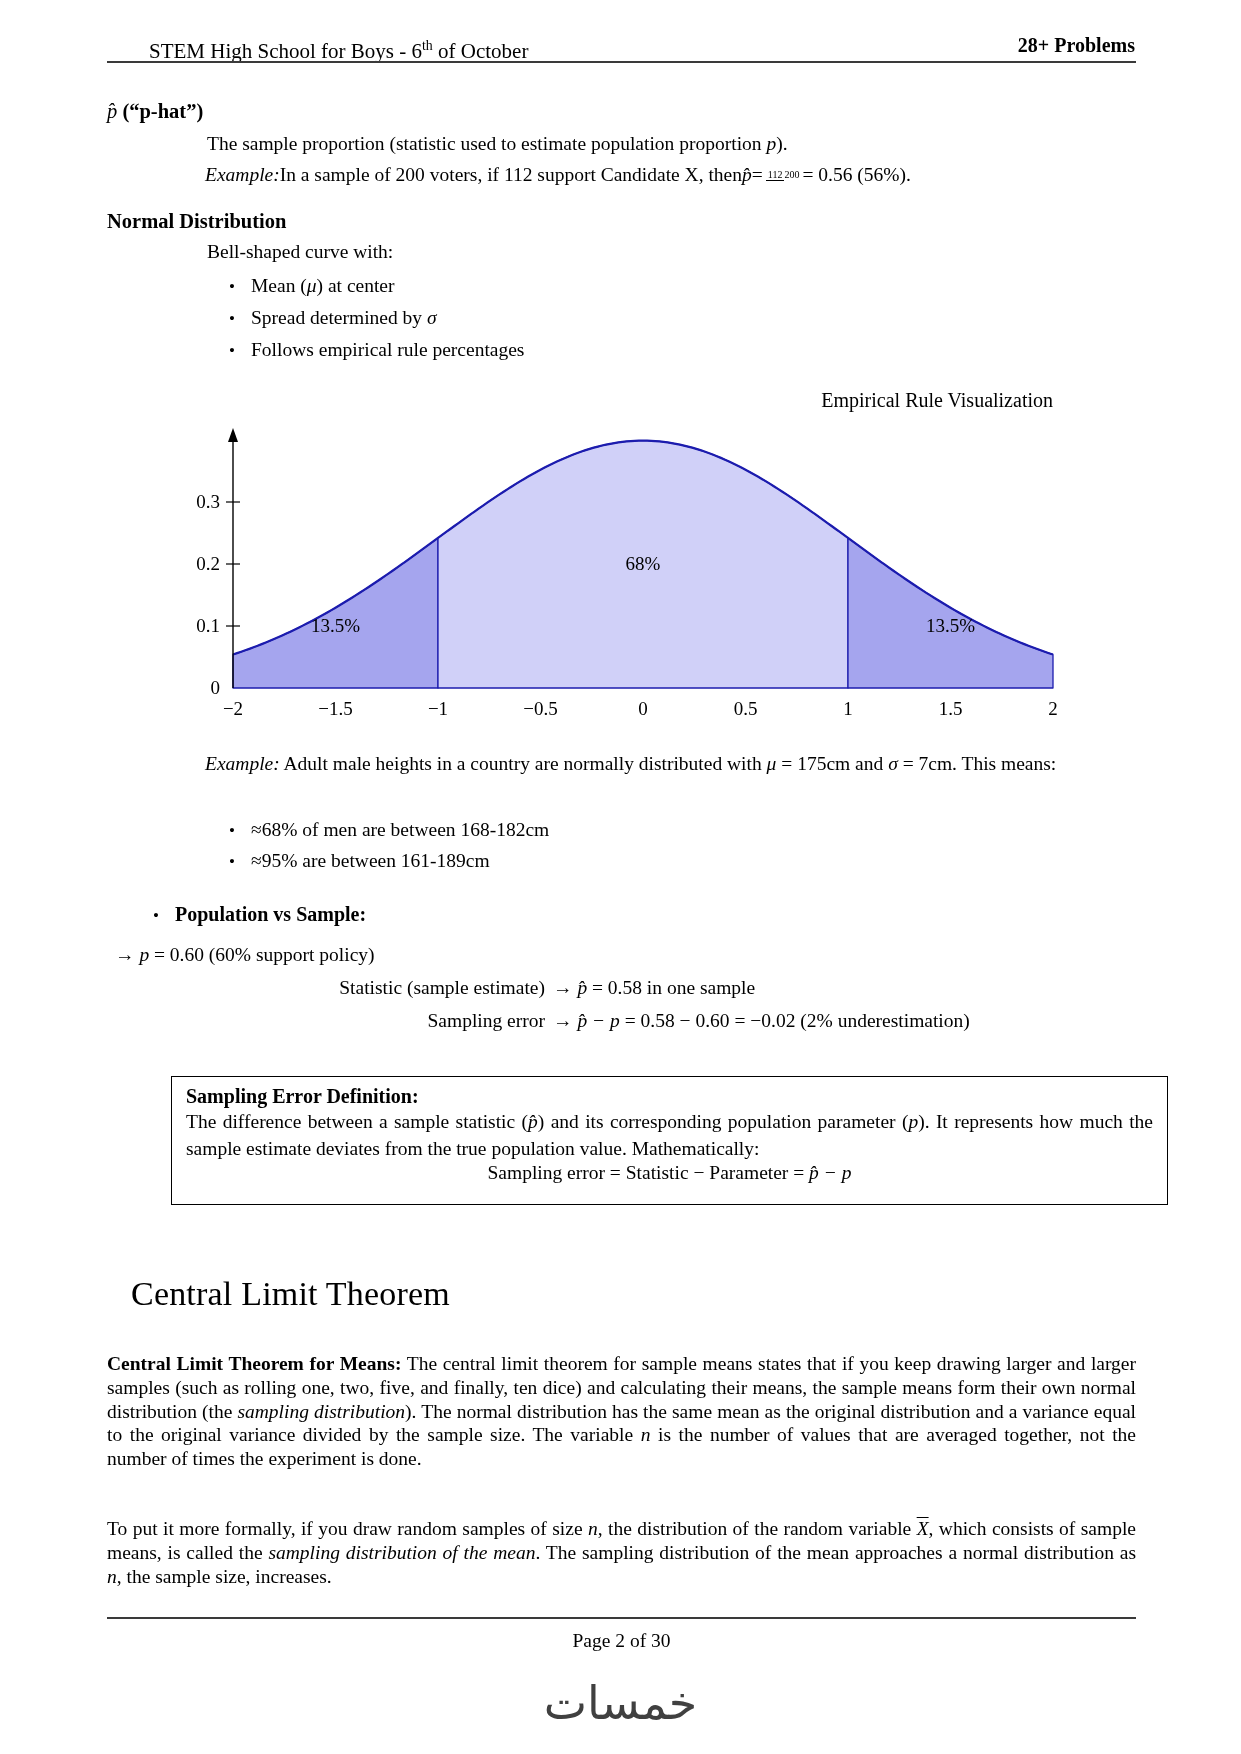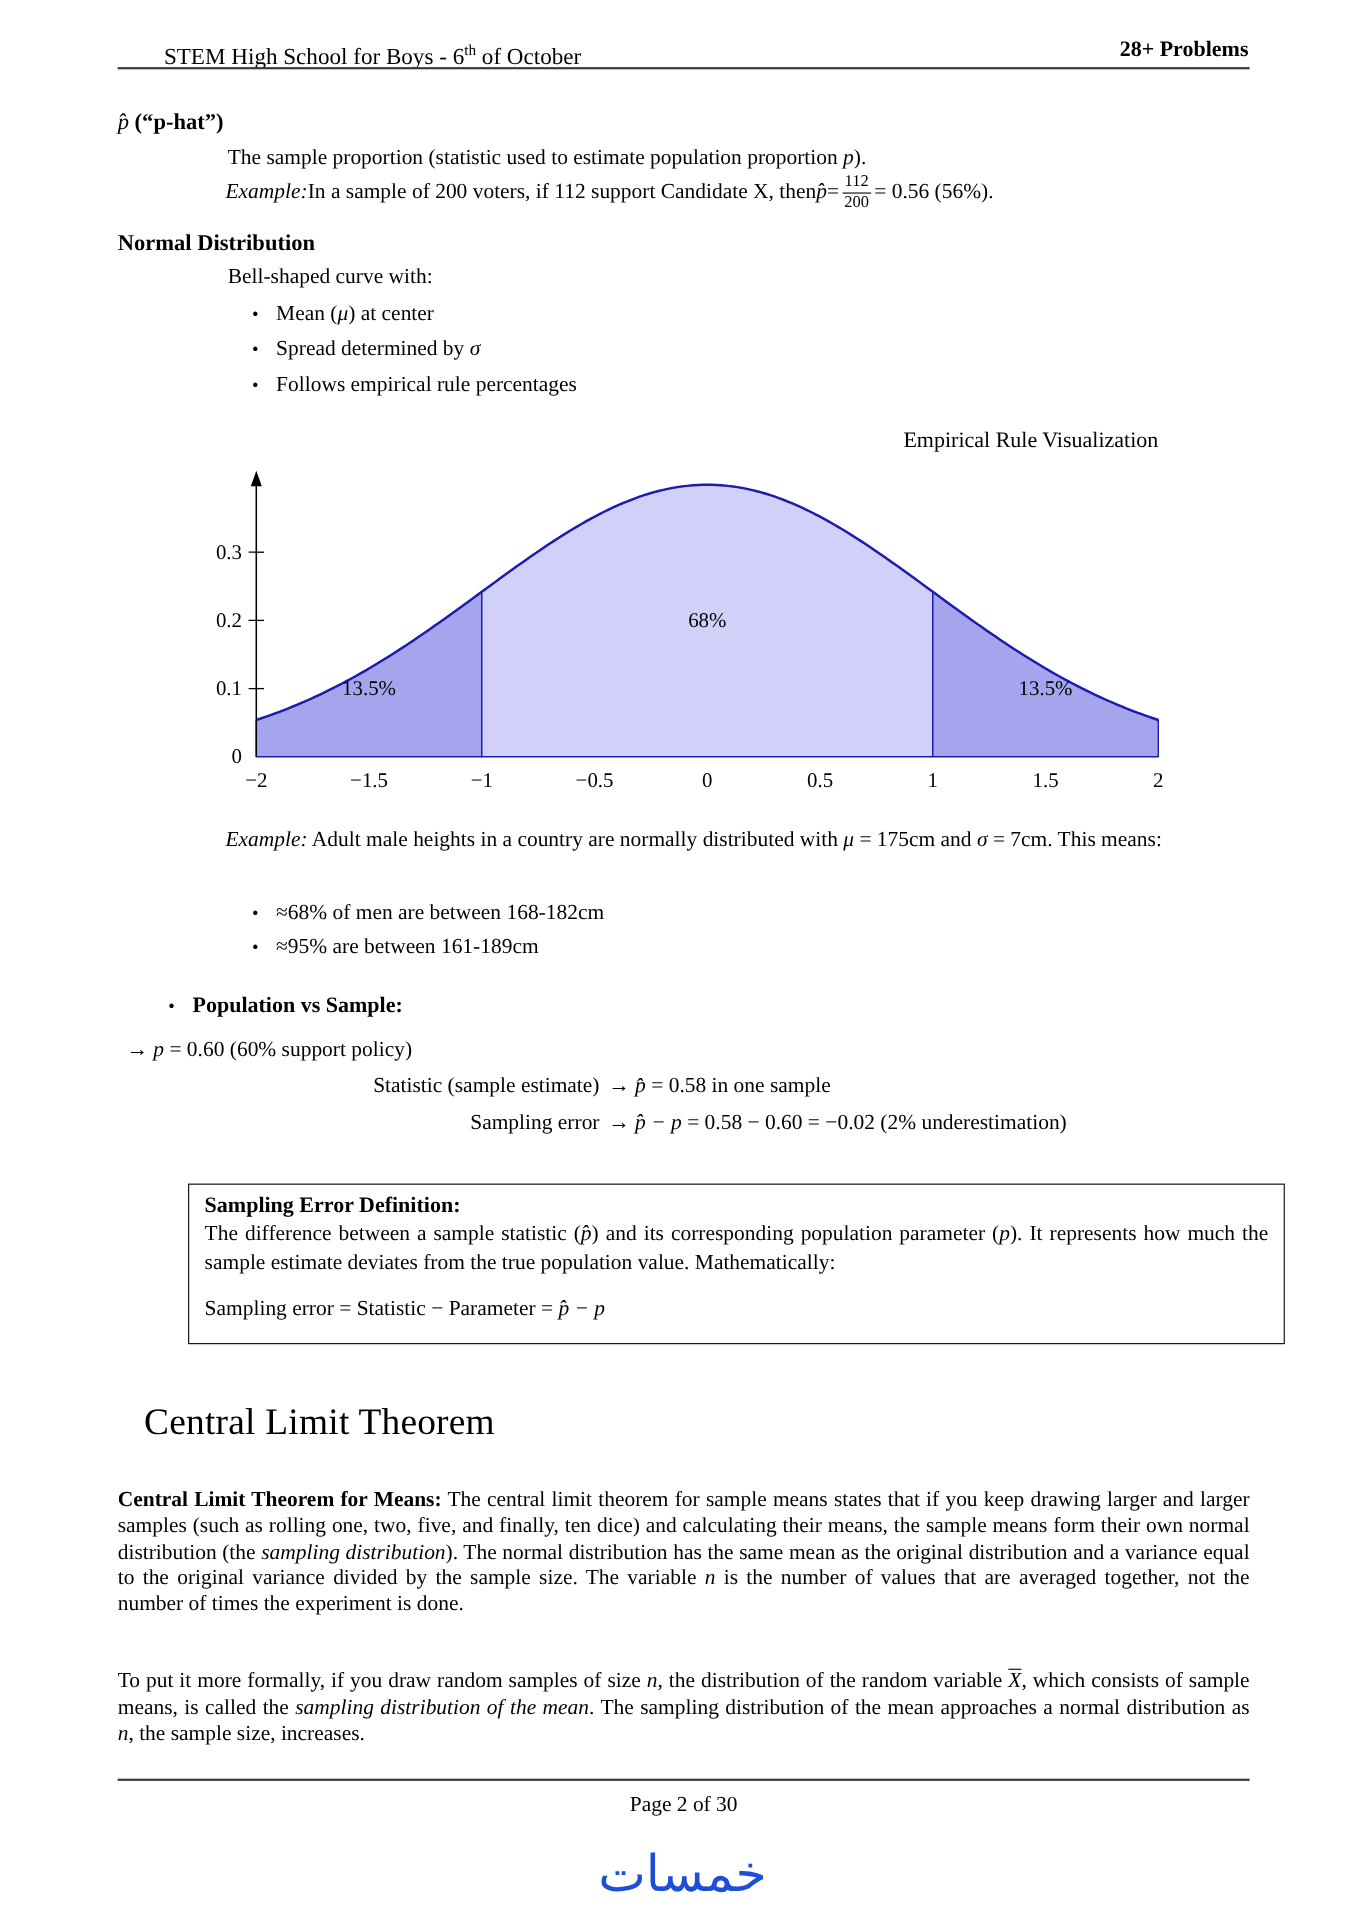--- a/index.html
+++ b/index.html
@@ -10,32 +10,32 @@
   .abs{position:absolute;}
   .body-text{font-size:19.5px;line-height:23.8px;}
   .just{text-align:justify;}
   .b{font-weight:bold;}
   .i{font-style:italic;}
   .mi{font-style:italic;}
   .nowrap{white-space:nowrap;}
   .rule{background:#3a3a3a;height:2px;}
   .thinrule{background:#3a3a3a;height:1.5px;}
   .bullet-dot{display:inline-block;width:22px;font-size:17px;}
-  .frac{display:inline-flex;flex-direction:column;align-items:center;vertical-align:middle;
-        font-size:15px;line-height:1.15;margin:0 3px;}
+  .frac{display:inline-flex;flex-direction:row;align-items:center;vertical-align:middle;
+        font-size:10px;line-height:1.15;margin:0 3px;}
   .frac .num{border-bottom:1.2px solid #000;padding:0 2px;}
   .def-box{border:1.5px solid #000;box-sizing:border-box;padding:8px 14px 20px 14px;}
   .def-box .box-text{font-size:19.5px;line-height:27px;text-align:justify;}
-  .formula{text-align:left;font-size:19.5px;margin-top:17px;}
+  .formula{text-align:center;font-size:19.5px;}
   .pvs-row{display:flex;font-size:19.5px;}
   .pvs-left{width:438px;text-align:right;flex:none;}
   .pvs-right{text-align:right;padding-left:8px;}
   .clt-heading{font-size:34px;font-weight:normal;letter-spacing:0.2px;margin-left:24px;}
   #chart-svg text{font-family:"Liberation Serif", serif;fill:#000;}
-  .watermark{font-family:"DejaVu Sans", sans-serif;font-size:46px;color:#1d4ed8;
+  .watermark{font-family:"DejaVu Sans", sans-serif;font-size:46px;color:#404040;
              text-align:center;direction:rtl;}
   sup{font-size:0.66em;}
 </style>
 </head>
 <body>
 
 <div class="abs body-text" style="left:107px;top:34px;font-size:21px;margin-left:42px;">
   <span>STEM High School for Boys - 6</span><sup>th</sup><span> of October</span>
 </div>
 <div class="abs b" style="right:106px;top:34px;font-size:20px;">28+ Problems</div>

